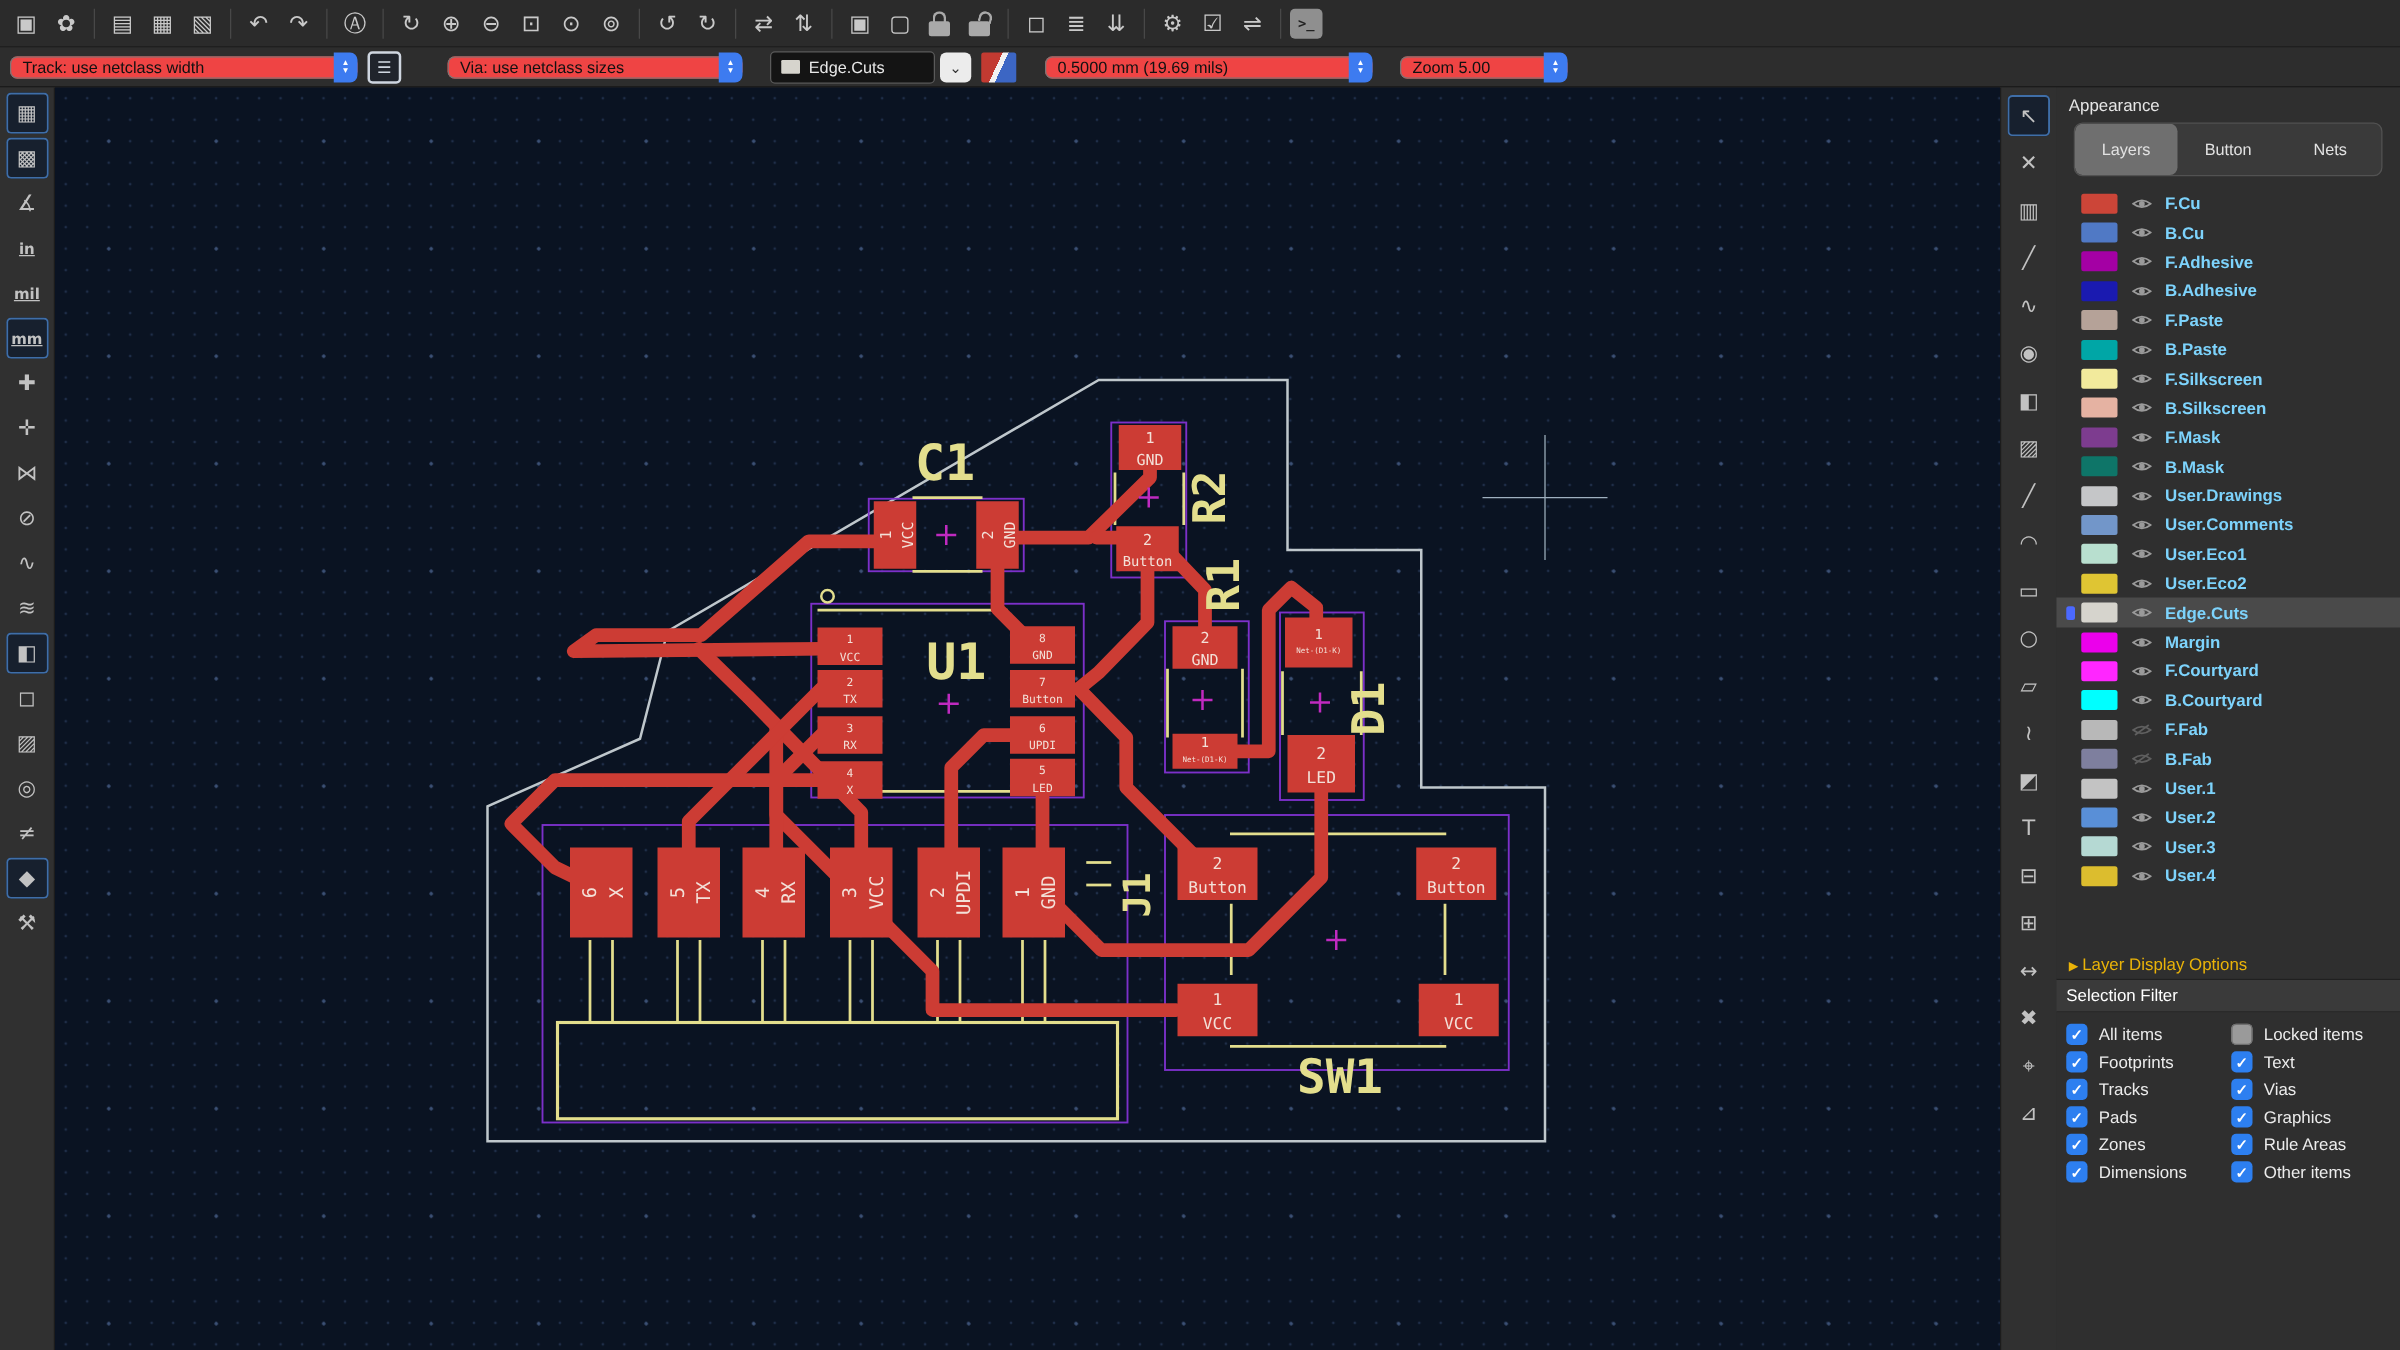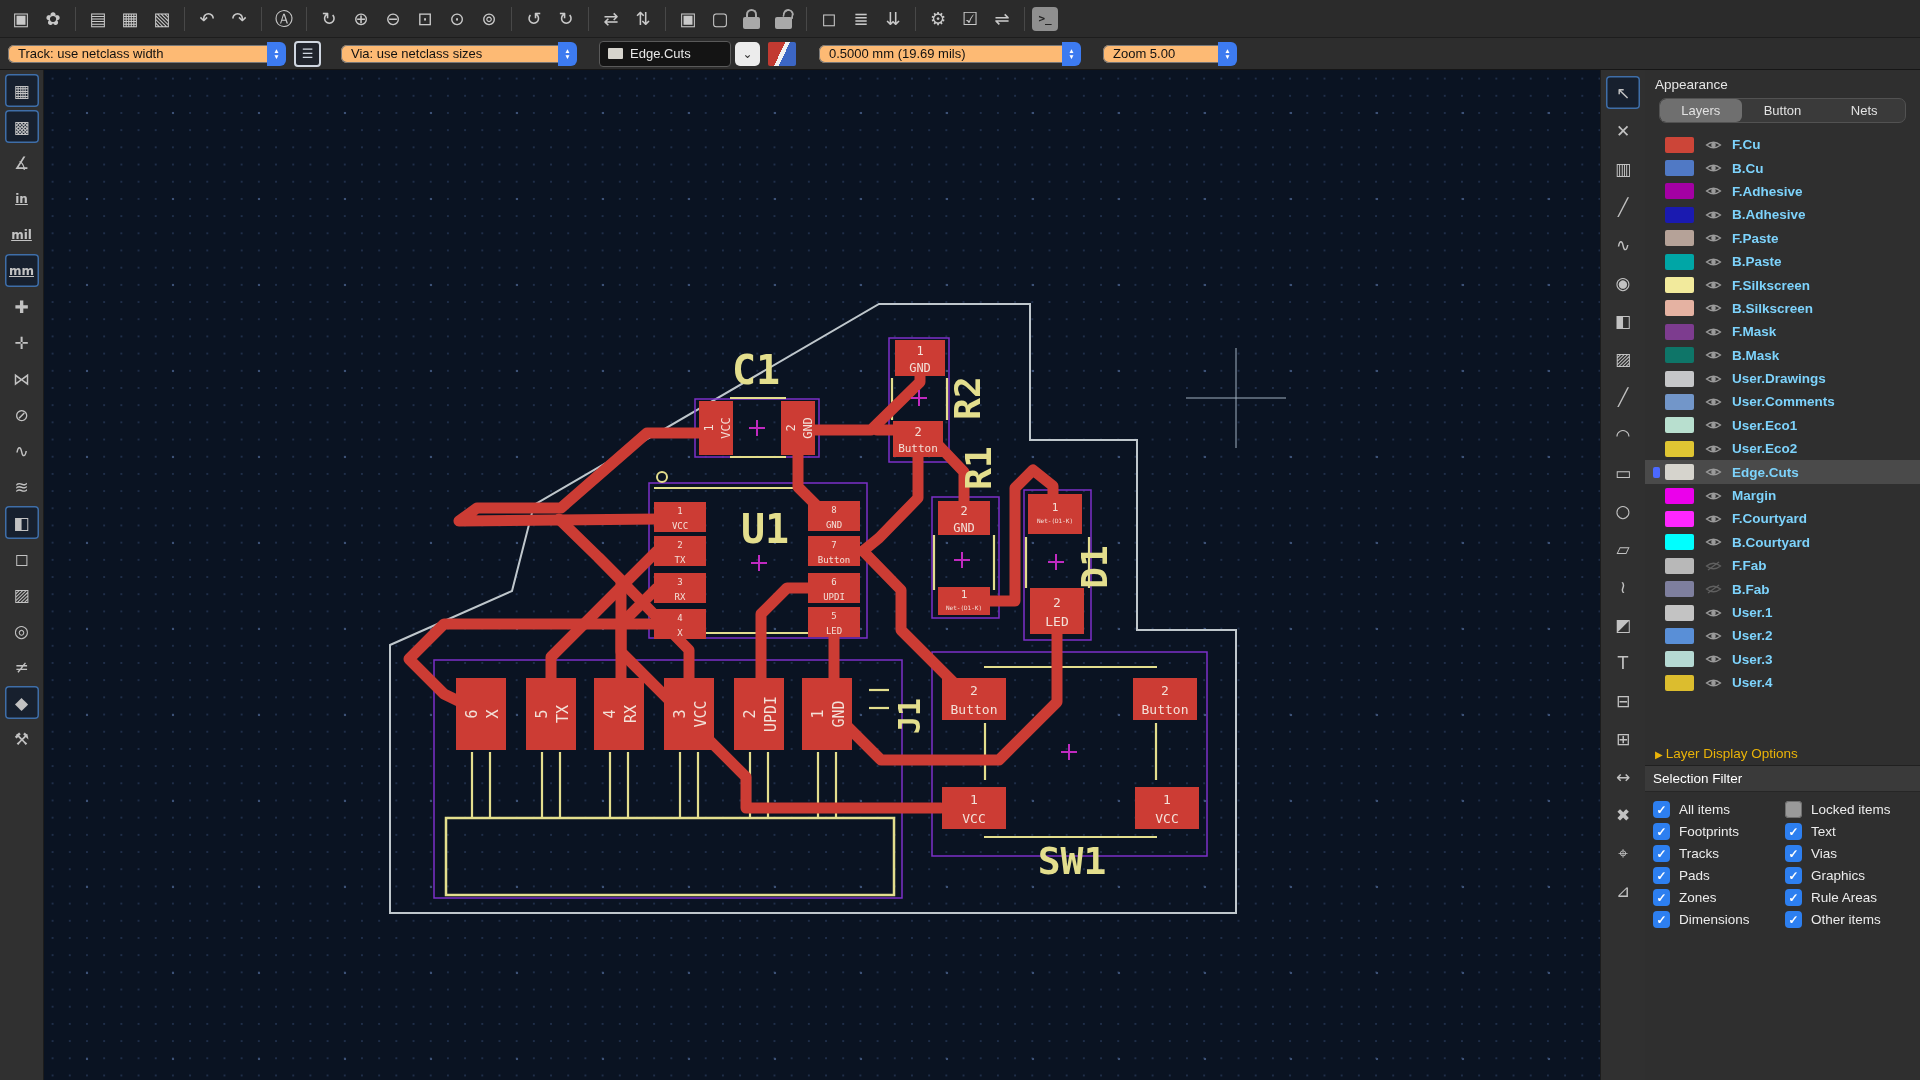--- a/index.html
+++ b/index.html
@@ -14,21 +14,21 @@
   .sep{width:1px;height:24px;background:#484848;margin:0 5px;}
   .c-green{color:#79b566;} .c-pink{color:#d9848e;} .c-blue{color:#5b9fdd;} .c-tan{color:#cfae8a;}
   .ic-console{background:#8f8f8f;color:#222!important;font-family:"DejaVu Sans Mono",monospace;
               font-size:11px!important;font-weight:bold;width:26px!important;height:24px!important;border-radius:3px;}
   .ic-lockbody{position:relative;width:30px;height:30px;}
   .ic-lockbody .shackle{position:absolute;left:9px;top:5px;width:11px;height:9px;border:2.5px solid #a9a9a9;border-bottom:none;border-radius:6px 6px 0 0;}
   .ic-lockbody .body{position:absolute;left:6px;top:13px;width:17px;height:12px;background:#a9a9a9;border-radius:2px;}
   .ic-lockbody.open .shackle{transform:translateX(5px) rotate(14deg);}
   
   .tb2{height:32px;background:#2d2d2d;border-bottom:1px solid #161616;display:flex;align-items:center;padding:0 8px;gap:8px;}
-  .mac-dd{height:18px;background:#fdba74;border-radius:6px;display:flex;align-items:center;
+  .mac-dd{height:18px;background:#ef4444;border-radius:6px;display:flex;align-items:center;
           color:#111;font-size:13px;padding-left:10px;position:relative;box-shadow:inset 0 0 0 1px #777;}
   .mac-dd .lbl{flex:1;white-space:nowrap;overflow:hidden;}
   .stepper{width:19px;height:24px;background:#3d7bf0;border-radius:0 6px 6px 0;margin-left:8px;
            display:flex;flex-direction:column;align-items:center;justify-content:center;color:#fff;}
   .stepper i{font-style:normal;font-size:6.5px;line-height:6px;}
   .pillstep{border-radius:0 9px 9px 0;}
   .sq-btn{width:27px;height:26px;background:#20242c;border:2px solid #cfd6e0;border-radius:4px;
           color:#cfd6e0;font-size:13px;display:flex;align-items:center;justify-content:center;padding:0;}
   .layer-combo{height:26px;width:132px;background:#141414;border:1px solid #5a5a5a;border-radius:4px;
                display:flex;align-items:center;gap:7px;padding:0 8px;color:#e8e8e8;font-size:13px;}
@@ -51,21 +51,21 @@
   
   .canvas{width:1556px;height:1010px;position:relative;flex:none;background-color:#0a1322;
     background-image:
       radial-gradient(circle, #3c5176 1.1px, transparent 1.6px),
       radial-gradient(circle, #1f2e49 1px, transparent 1.3px);
     background-size:86px 86px,17.2px 17.2px;}
   .canvas svg{position:absolute;left:0;top:0;}
   
   .panel{width:275px;background:#2f2f2f;display:flex;flex-direction:column;overflow:hidden;font-size:13.5px;}
   .panel-title{padding:7px 10px 4px;color:#e6e6e6;}
-  .tabs{display:flex;background:#3a3a3a;border:1px solid #525252;border-radius:7px;margin:2px 14px 10px;height:25px;overflow:hidden;}
+  .tabs{display:flex;background:#3a3a3a;border:1px solid #525252;border-radius:7px;margin:2px 14px 10px;height:43px;overflow:hidden;}
   .tab{flex:1;display:flex;align-items:center;justify-content:center;color:#e2e2e2;font-size:13px;}
   .tab.active{background:#6f6f6f;border-radius:6px;}
   .layers{flex:none;}
   .lrow{height:23.4px;display:flex;align-items:center;padding-left:8px;position:relative;}
   .lrow.sel{background:#4a4a4a;}
   .lrow .ind{width:7px;height:11px;border-radius:2px;margin-right:5px;}
   .lrow.sel .ind{background:#4b69ff;}
   .lrow .sw{width:29px;height:16px;border-radius:2px;margin-right:11px;flex:none;}
   .lrow .eye{margin-right:10px;display:flex;}
   .lrow .nm{color:#7dd3fc;font-weight:bold;}
@@ -140,21 +140,21 @@
     <div class="mac-dd" style="width:278px">
       <span class="lbl">Track: use netclass width</span>
       <span class="stepper">
           <i>▲</i>
           <i>▼</i>
         </span>
     </div>
     <button class="sq-btn">
       <span>☰</span>
     </button>
-    <div class="mac-dd" style="width:236px;margin-left:12px">
+    <div class="mac-dd" style="width:236px;margin-left:29px">
       <span class="lbl">Via: use netclass sizes</span>
       <span class="stepper">
           <i>▲</i>
           <i>▼</i>
         </span>
     </div>
     <div class="layer-combo" style="margin-left:14px">
       <span class="sw"></span>
       <span>Edge.Cuts</span>
     </div>

